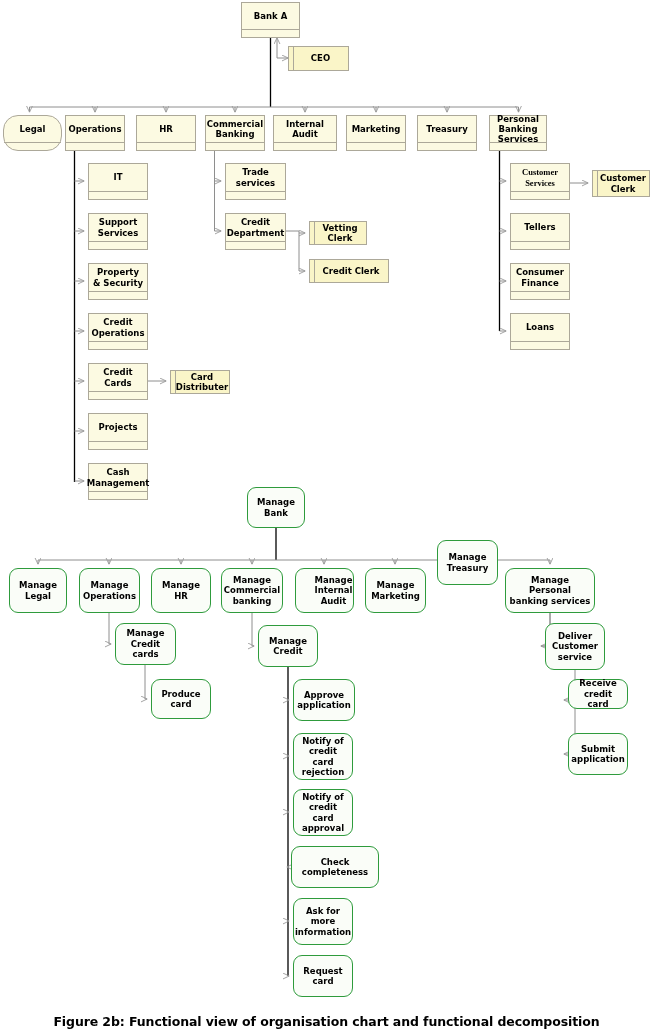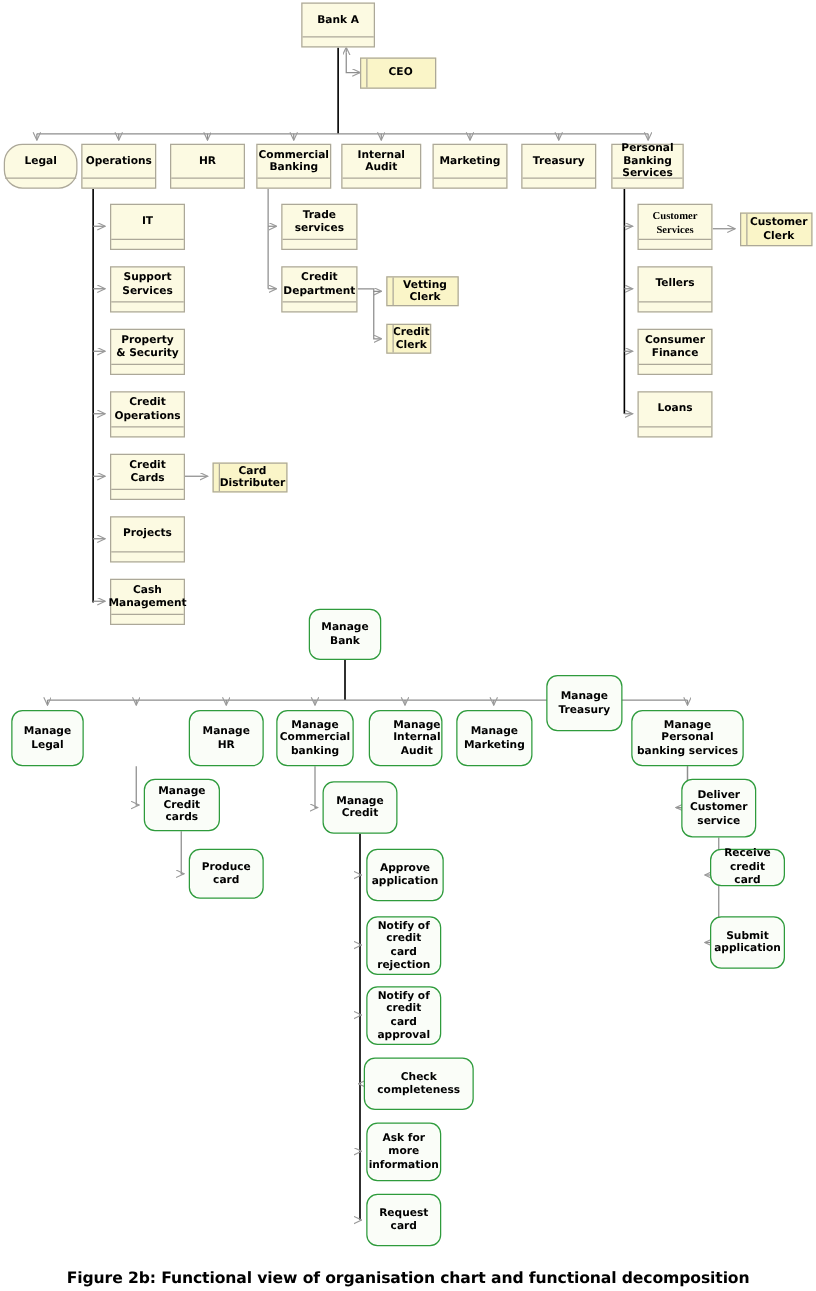--- a/index.html
+++ b/index.html
@@ -254,21 +254,21 @@
 
   <div class="org-node" style="left:225px;top:163px;width:61px;height:37px;">
     <span>Trade services</span>
   </div>
   <div class="org-node" style="left:225px;top:213px;width:61px;height:37px;">
     <span>Credit Department</span>
   </div>
   <div class="org-node role" style="left:309px;top:221px;width:58px;height:24px;">
     <span>Vetting Clerk</span>
   </div>
-  <div class="org-node role" style="left:309px;top:259px;width:36px;height:24px;">
+  <div class="org-node role" style="left:309px;top:259px;width:80px;height:24px;">
     <span>Credit Clerk</span>
   </div>
 
   <div class="org-node" style="left:510px;top:163px;width:60px;height:37px;font-family:Liberation Serif, serif;">
     <span>Customer Services</span>
   </div>
   <div class="org-node" style="left:510px;top:213px;width:60px;height:37px;">
     <span>Tellers</span>
   </div>
   <div class="org-node" style="left:510px;top:263px;width:60px;height:37px;">
@@ -281,20 +281,23 @@
     <span>Customer Clerk</span>
   </div>
 
   <div class="fn-node" style="left:247px;top:487px;width:58px;height:41px;">
     <span>Manage Bank</span>
   </div>
 
   <div class="fn-node" style="left:9px;top:568px;width:58px;height:45px;">
     <span>Manage Legal</span>
   </div>
+  <div class="fn-node" style="left:79px;top:568px;width:61px;height:45px;">
+    <span>Manage Operations</span>
+  </div>
   <div class="fn-node" style="left:151px;top:568px;width:60px;height:45px;">
     <span>Manage HR</span>
   </div>
   <div class="fn-node" style="left:221px;top:568px;width:62px;height:45px;">
     <span>Manage Commercial banking</span>
   </div>
   <div class="fn-node" style="left:295px;top:568px;width:59px;height:45px;padding-left:21px;">
     <span>Manage Internal Audit</span>
   </div>
   <div class="fn-node" style="left:365px;top:568px;width:61px;height:45px;">

